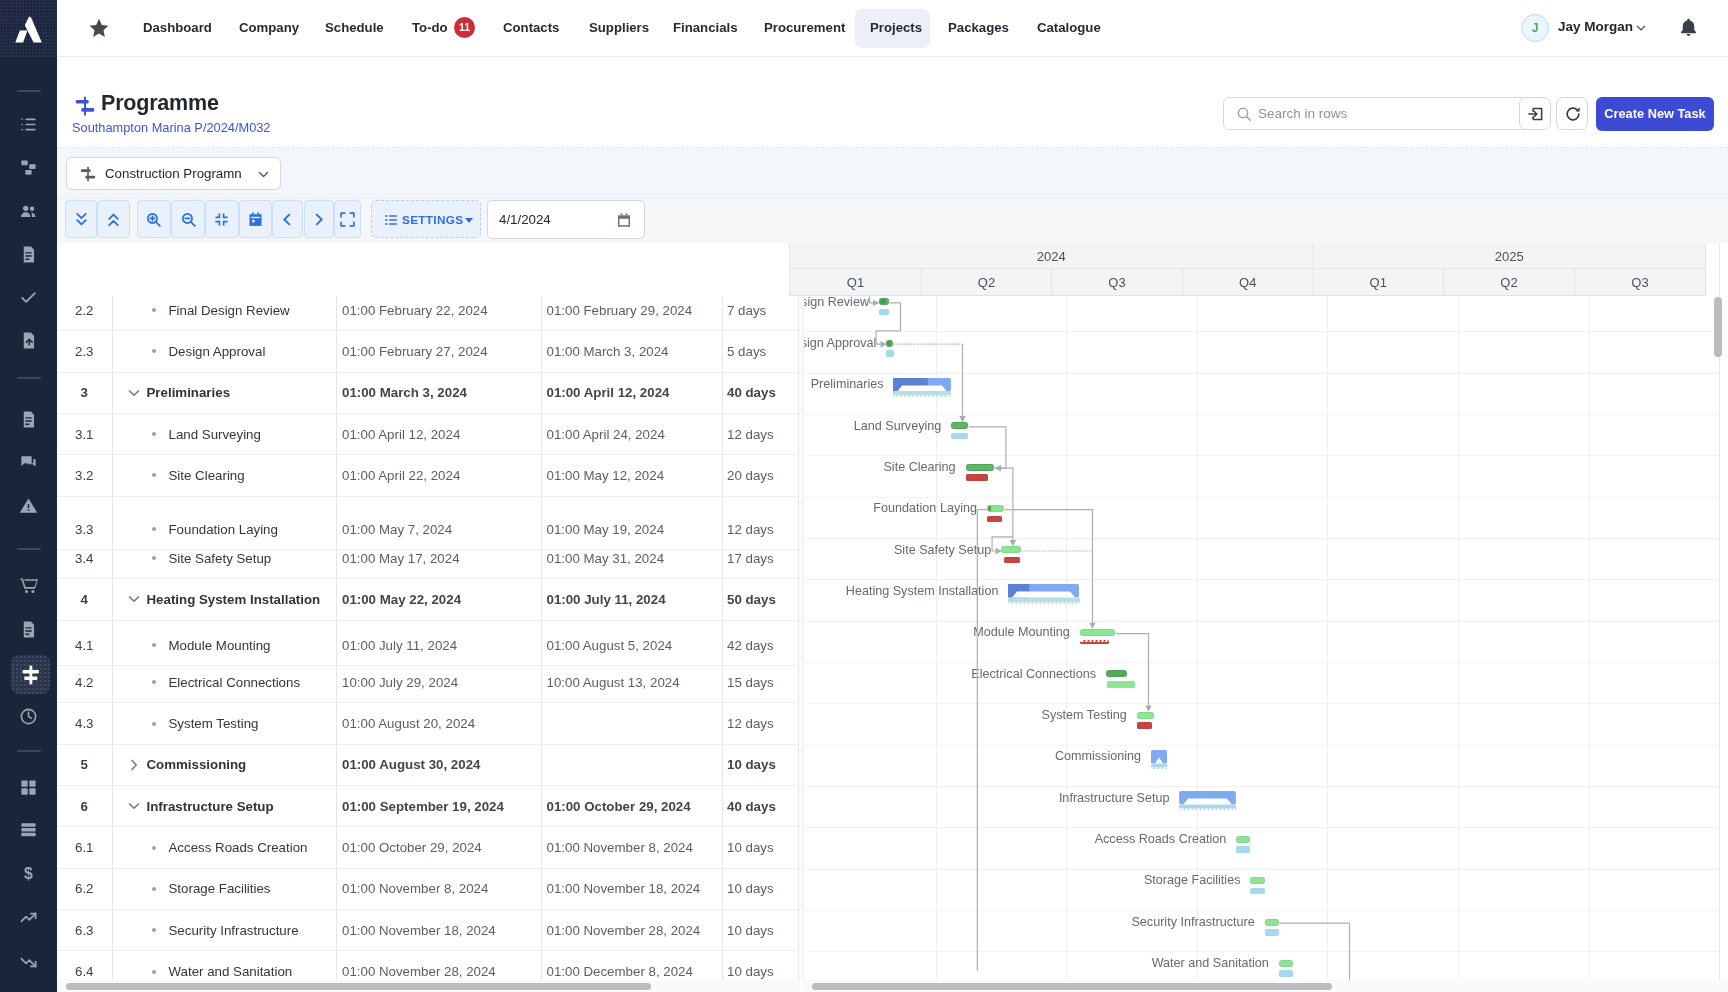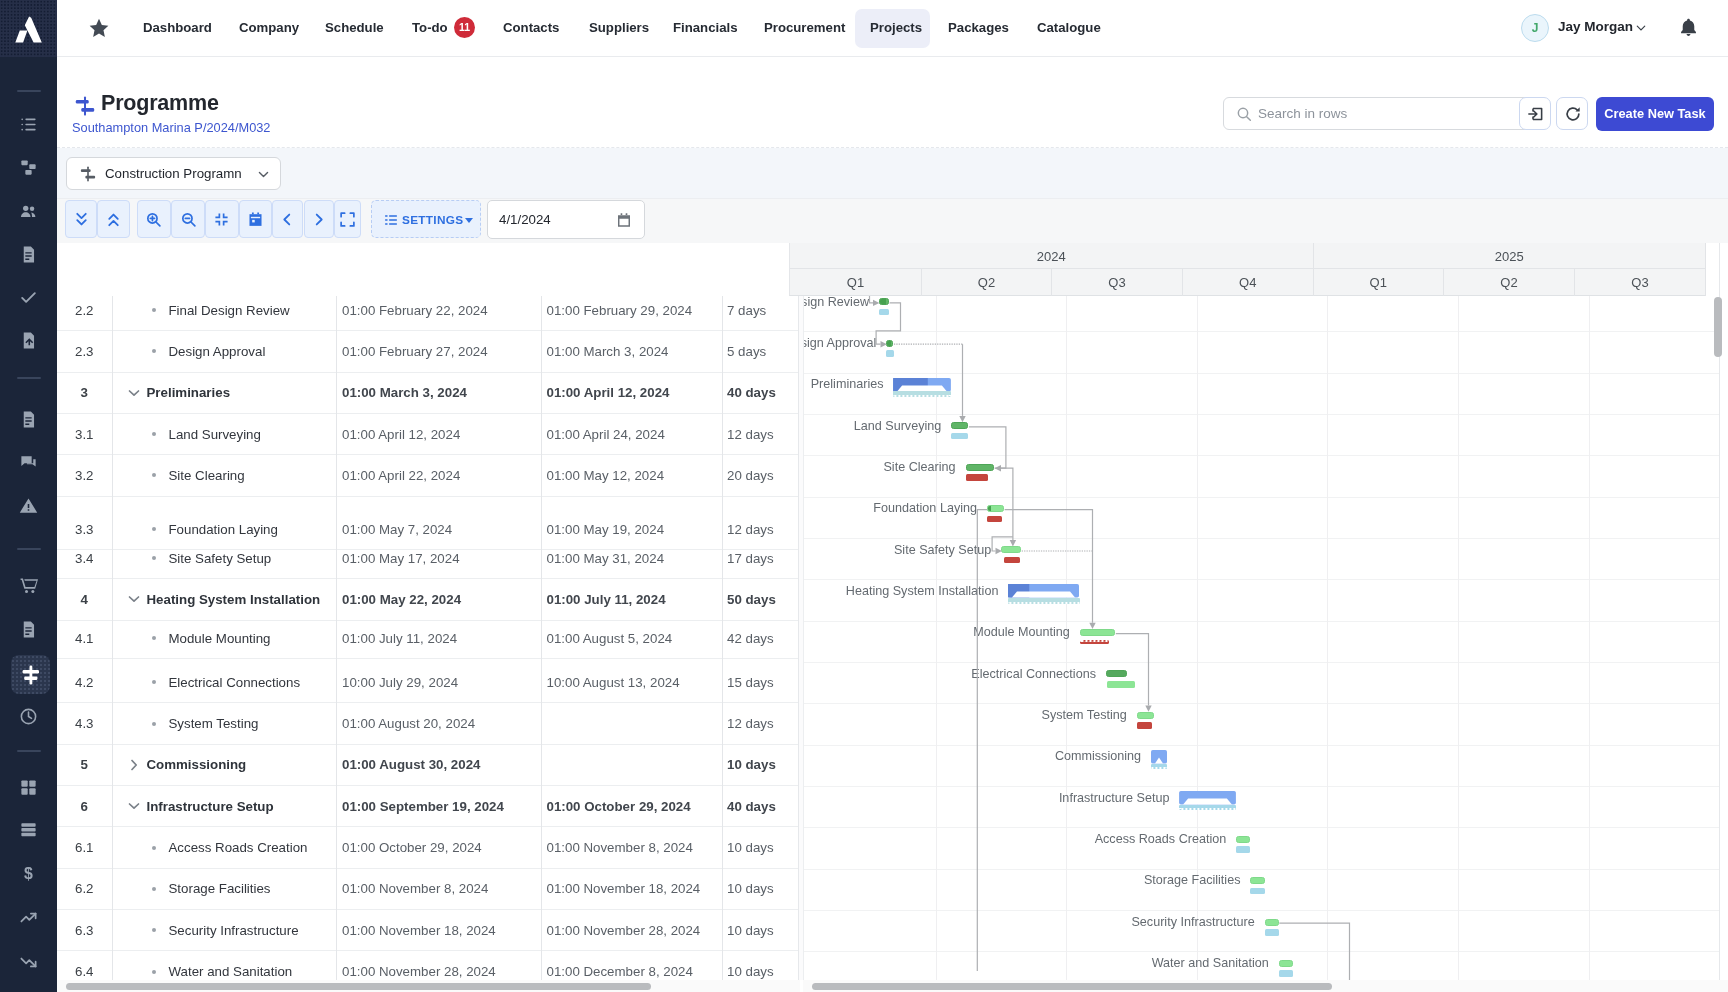--- a/index.html
+++ b/index.html
@@ -444,21 +444,21 @@
         <div class="nc">
           <svg class="chev" viewBox="0 0 16 16">
             <path d="M3.5 6l4.5 4.2L12.5 6" fill="none" stroke="#7a8088" stroke-width="1.7" stroke-linecap="round" stroke-linejoin="round"></path>
           </svg>
           <span class="gname">Heating System Installation</span>
         </div>
         <div class="c-st">01:00 May 22, 2024</div>
         <div class="c-fi">01:00 July 11, 2024</div>
         <div class="c-du">50 days</div>
       </div>
-<div class="row trow" style="top:322px">
+<div class="row trow" style="top:329px">
         <div class="c-wbs">4.1</div>
         <div class="nc nc2">
           <span class="dot"></span>
           <span class="tname">Module Mounting</span>
         </div>
         <div class="c-st">01:00 July 11, 2024</div>
         <div class="c-fi">01:00 August 5, 2024</div>
         <div class="c-du">42 days</div>
       </div>
 <div class="row trow" style="top:366.00px">

